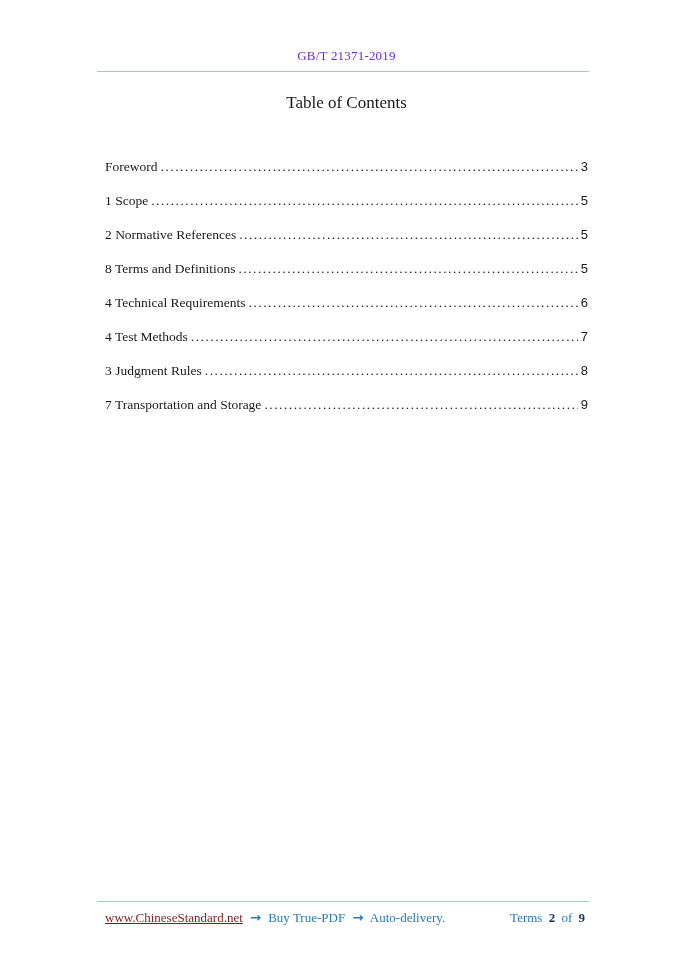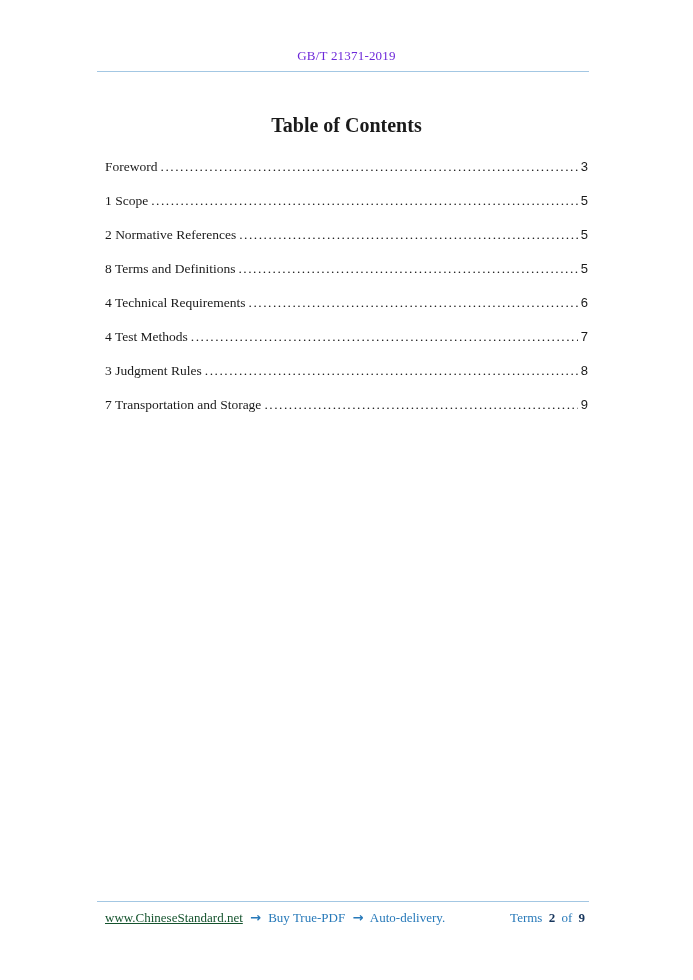--- a/index.html
+++ b/index.html
@@ -32,26 +32,26 @@
     top: 71px;
     left: 97px;
     width: 492px;
     height: 1px;
     background: #a3c7e3;
   }
 
   
   .doc-title {
     position: absolute;
-    top: 114px;
+    top: 93px;
     left: 0;
     width: 100%;
     text-align: center;
-    font-size: 20px;
-    font-weight: bold;
+    font-size: 17px;
+    font-weight: normal;
     color: #1a1a1a;
     margin: 0;
   }
 
   
   .toc-list {
     position: absolute;
     top: 159px;
     left: 105px;
     width: 483px;
@@ -101,21 +101,21 @@
     display: flex;
     justify-content: space-between;
     align-items: baseline;
     font-size: 13px;
     color: #2779b9;
   }
   .footer-left {
     white-space: nowrap;
   }
   .footer-link {
-    color: #14532d;
+    color: #7f1d1d;
     text-decoration: underline;
     cursor: pointer;
   }
   .footer-arrow {
     font-family: "DejaVu Sans", sans-serif;
     font-weight: bold;
     padding: 0 4px;
   }
   .footer-right {
     white-space: nowrap;

